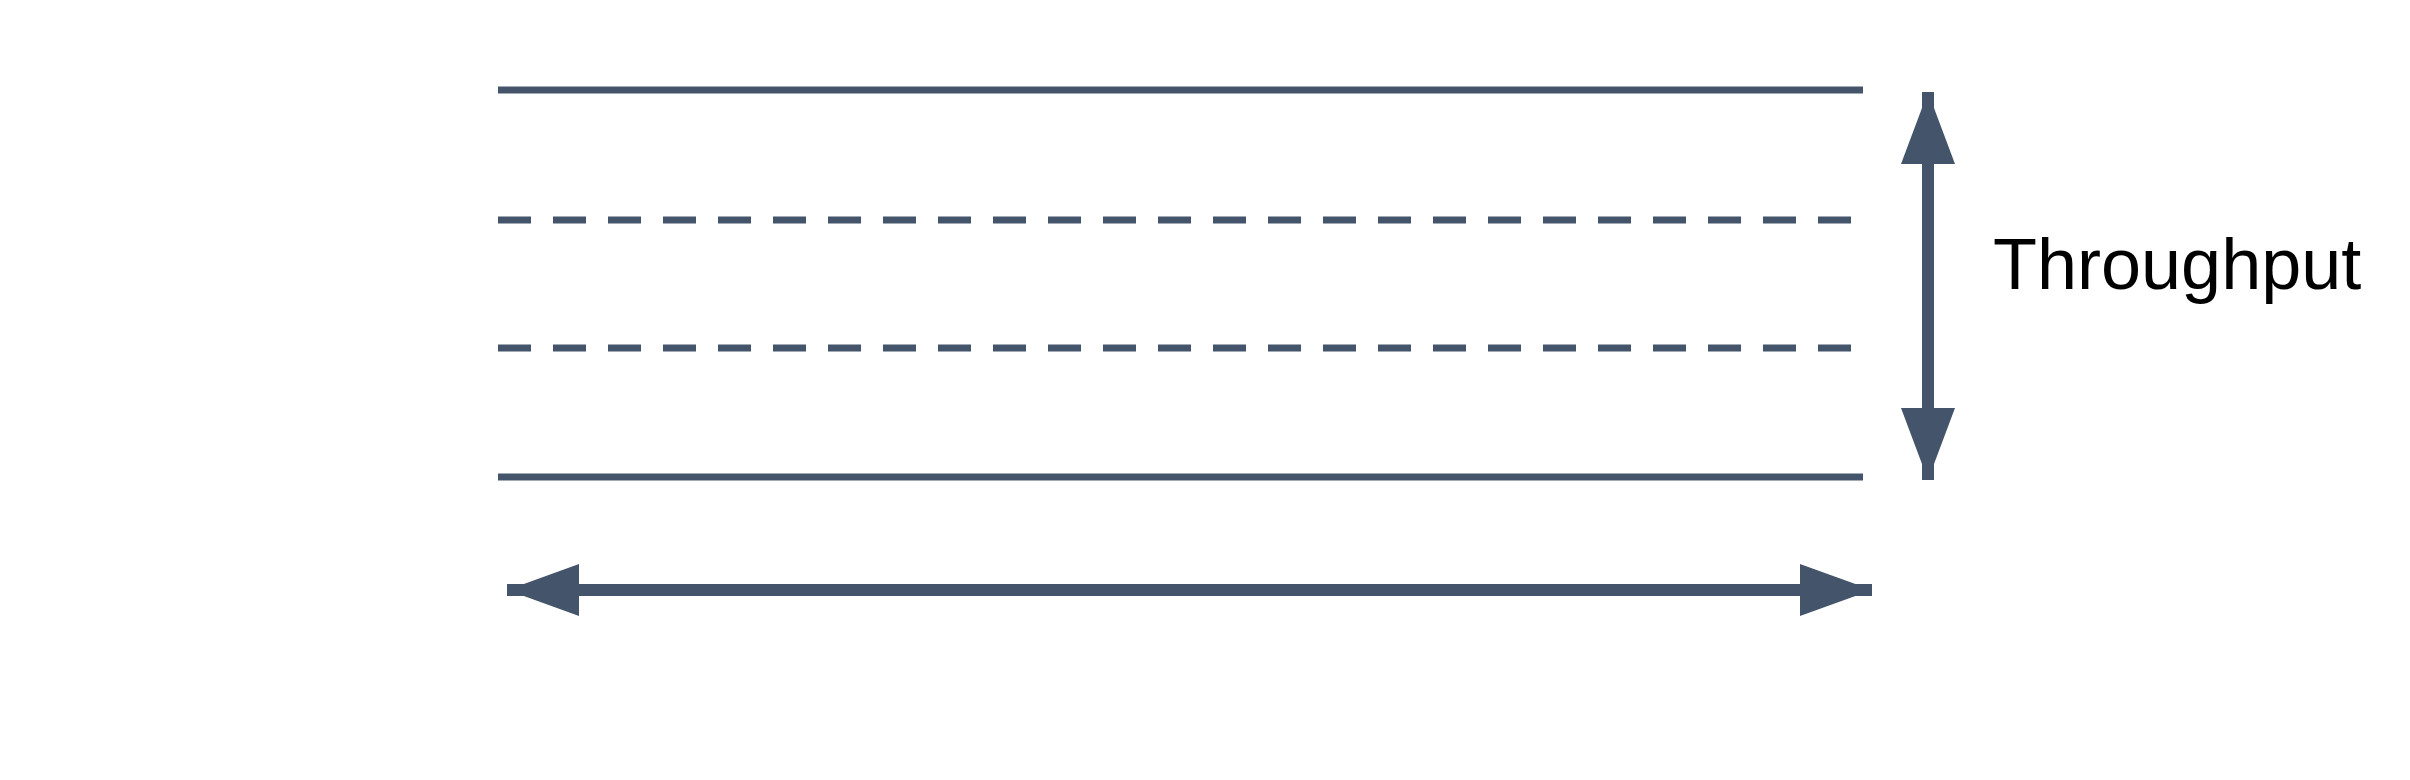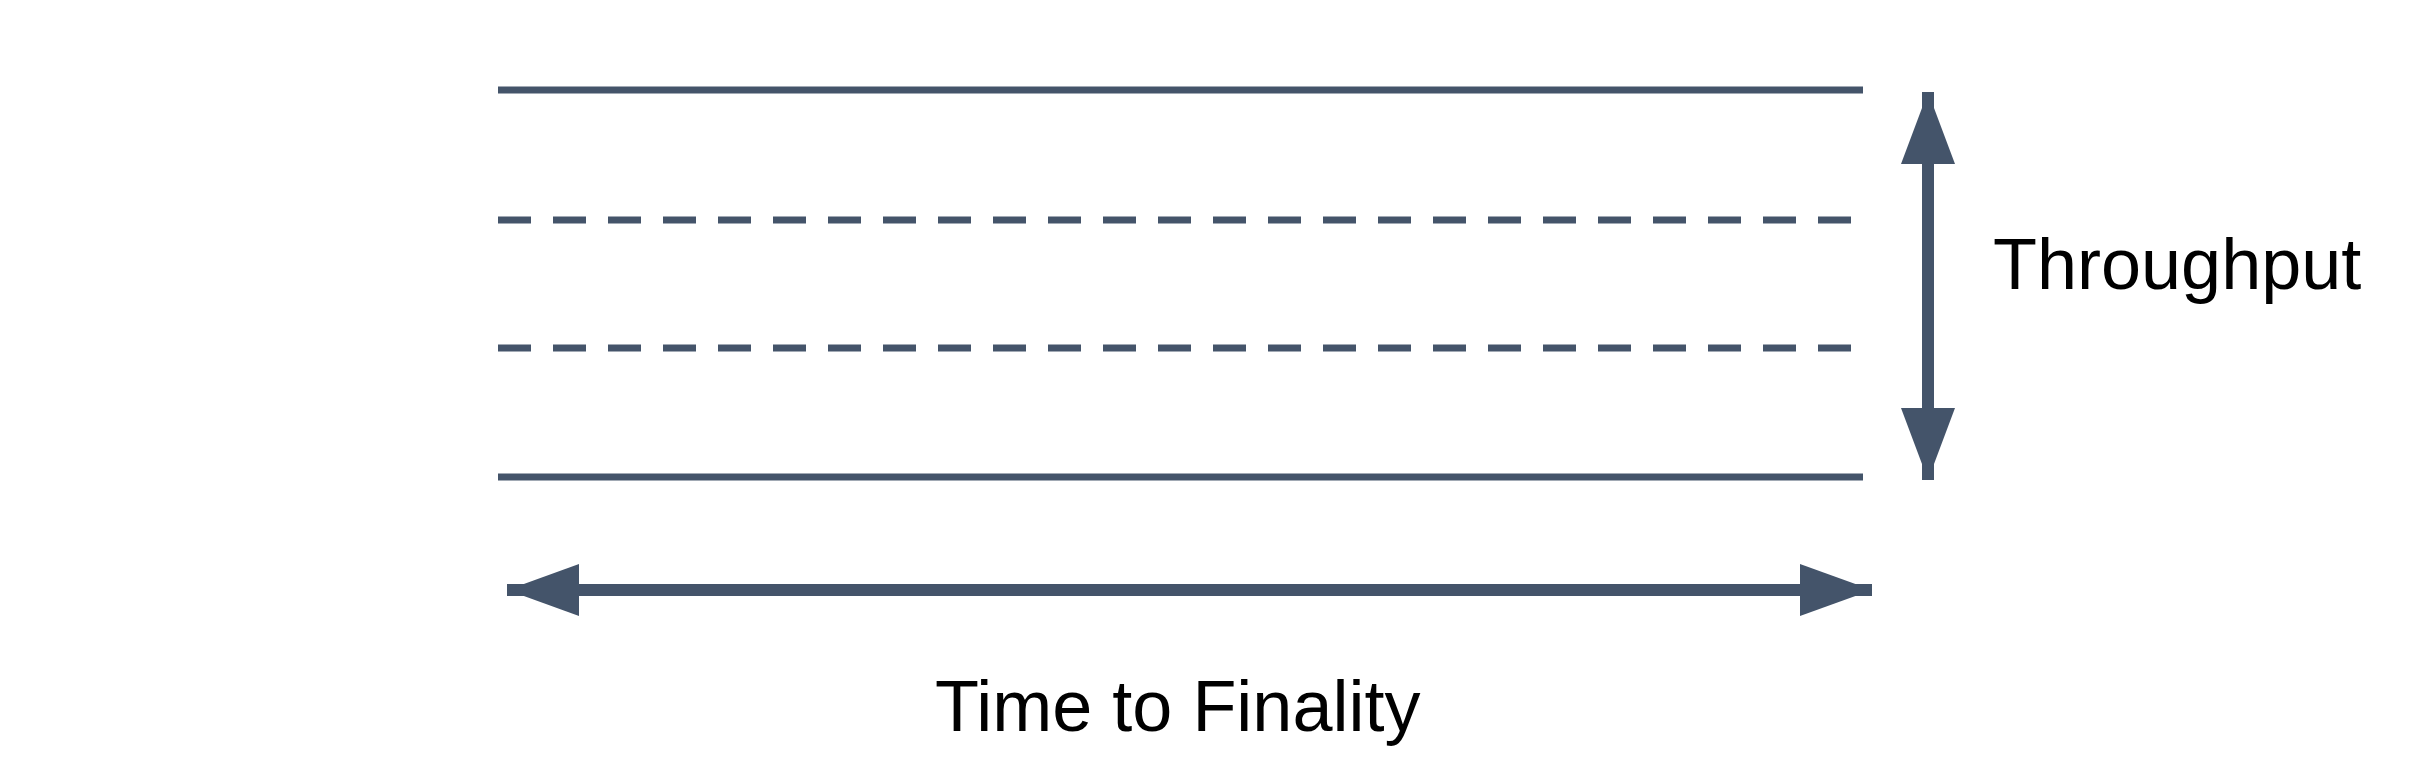--- a/index.html
+++ b/index.html
@@ -67,15 +67,14 @@
     <g>
       <rect x="507" y="584" width="1365" height="12" fill="#44546A"></rect>
       <polygon points="507,590 579,564 579,616" fill="#44546A"></polygon>
       <polygon points="1872,590 1800,564 1800,616" fill="#44546A"></polygon>
     </g>
 
   </svg>
 
   <div class="diagram-label" id="label-throughput">Throughput</div>
 
-  <div class="diagram-label" id="label-time-to-finality">Time to Finality</div>
 
 </div>
 
 </body></html>

